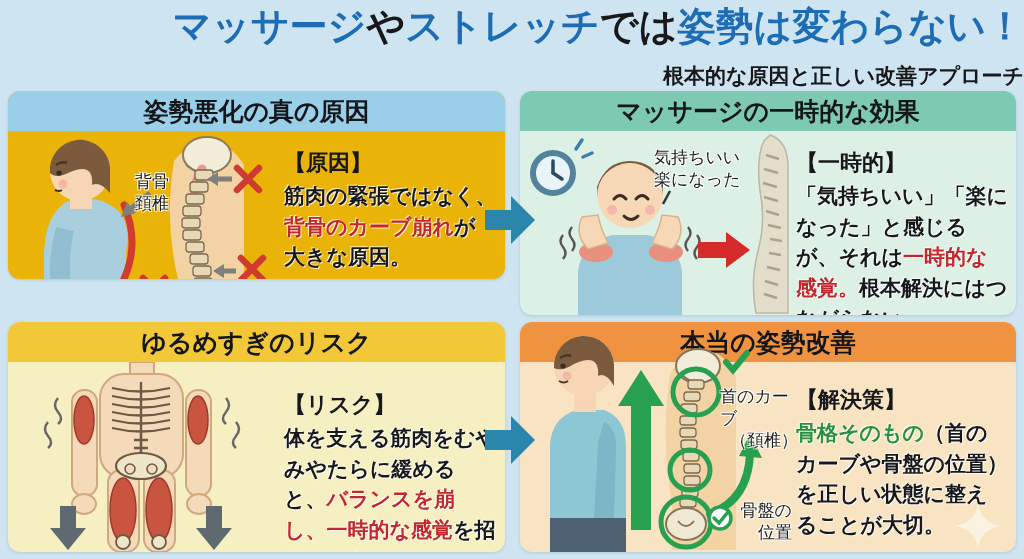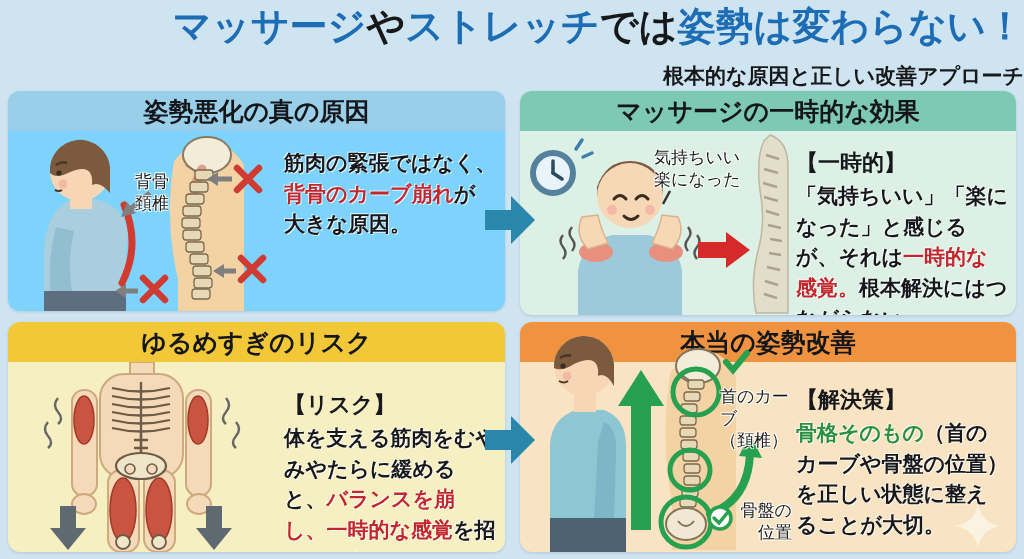--- a/index.html
+++ b/index.html
@@ -7,21 +7,21 @@
   .page{position:relative;width:1024px;height:559px;background:#cfe4f1;
         font-family:"Liberation Sans","DejaVu Sans",sans-serif;color:#1c1c1c}
   
   .titlebar{position:absolute;top:5px;left:0;width:100%;text-align:right;line-height:1.12}
   .title{font-size:38px;font-weight:800;letter-spacing:0px;white-space:nowrap}
   .t-blue{color:#1d6db5}
   .t-black{color:#17181a}
   .subtitle{font-size:21px;font-weight:700;color:#17181a;margin-top:16px}
   
   .panel{position:absolute;border-radius:12px;overflow:hidden;box-shadow:0 1px 3px rgba(40,70,90,.18)}
-  .p-cause   {left:8px;  top:91px; width:497px;height:220px;background:#7dd3fc}
+  .p-cause   {left:8px;  top:91px; width:497px;height:188px;background:#eab308}
   .p-massage {left:520px;top:91px; width:496px;height:224px;background:#dcf0e5}
   .p-risk    {left:8px;  top:322px;width:497px;height:230px;background:#f6efc2}
   .p-solution{left:520px;top:322px;width:496px;height:230px;background:#f8e4c3}
   .phead{height:40px;display:flex;align-items:center;justify-content:center;
          font-size:25px;font-weight:800;color:#14161a;position:relative;z-index:1}
   .ph-cause{background:#9acfe9}
   .ph-massage{background:#7ec9b3}
   .ph-risk{background:#f2c838}
   .ph-solution{background:#f09340}
   .pbody{position:relative;height:calc(100% - 40px)}
@@ -117,20 +117,21 @@
             <path d="M130,160 L114,160" stroke="#7f7f7f" stroke-width="5"></path>
             <polygon points="107,160 118,153 118,167" fill="#7f7f7f"></polygon>
           </g>
         </svg>
         <div class="ill-label" style="left:127px;top:40px">
           <div>背骨</div>
           <div>頚椎</div>
         </div>
       </div>
       <div class="ptext">
+        <div class="thead">【原因】</div>
         <p class="tbody"><span>筋肉の緊張ではなく、</span><br><span class="red">背骨のカーブ崩れ</span><span>が</span><br><span>大きな原因。</span></p>
       </div>
     </div>
   </section>
 
   <section class="panel p-massage">
     <div class="phead ph-massage">マッサージの一時的な効果</div>
     <div class="pbody">
       <div class="illus">
         <svg viewBox="0 0 278 184" width="278" height="184">
@@ -297,21 +298,21 @@
             <polygon points="230,112 242,136 219,134" fill="#27a050"></polygon>
           </g>
 
           <g>
             <circle cx="200" cy="196" r="11" fill="#fff" stroke="#27a050" stroke-width="3.5"></circle>
             <path d="M194,196 l5,5 l9,-11" stroke="#27a050" stroke-width="3.5" fill="none" stroke-linecap="round"></path>
           </g>
         </svg>
         <div class="ill-label" style="left:200px;top:64px">
           <div>首のカーブ</div>
-          <div style="text-align:left">（頚椎）</div>
+          <div style="text-align:right">（頚椎）</div>
         </div>
         <div class="ill-label" style="left:216px;top:178px;width:56px;text-align:right">骨盤の位置</div>
       </div>
       <div class="ptext" style="top:23px">
         <div class="thead">【解決策】</div>
         <p class="tbody"><span class="green">骨格そのもの</span><span>（首のカーブや骨盤の位置）を正しい状態に整えることが大切。</span></p>
       </div>
       <svg class="sparkle" width="44" height="44" viewBox="0 0 44 44">
         <path d="M22,0 Q25,18 44,22 Q25,26 22,44 Q19,26 0,22 Q19,18 22,0 Z" fill="#fbf3e2"></path>
       </svg>

